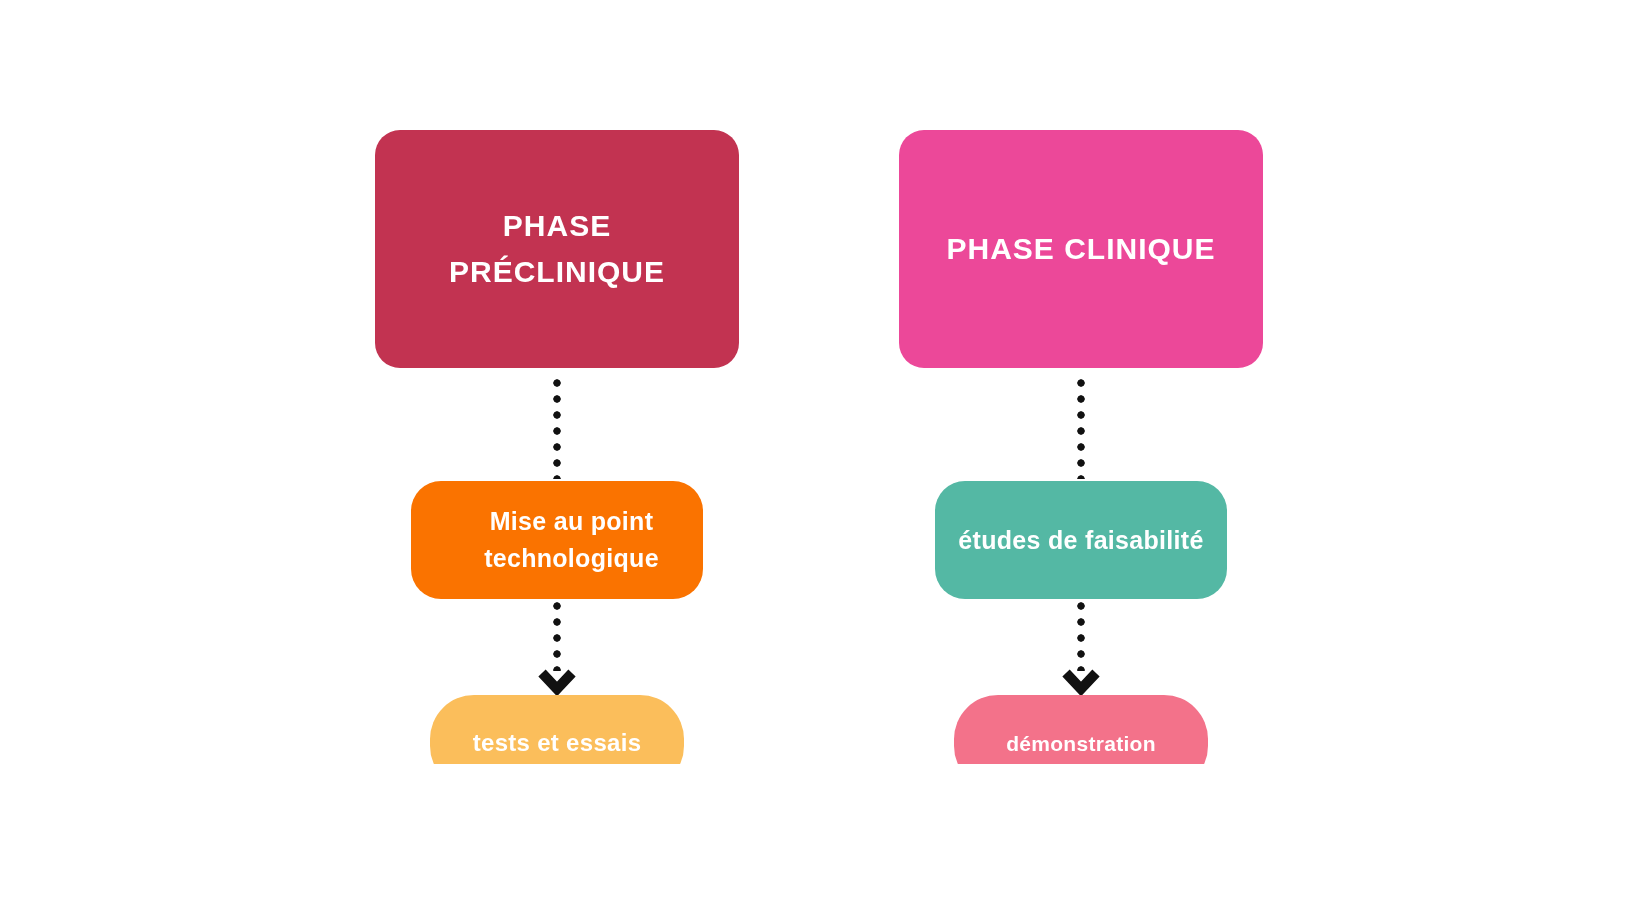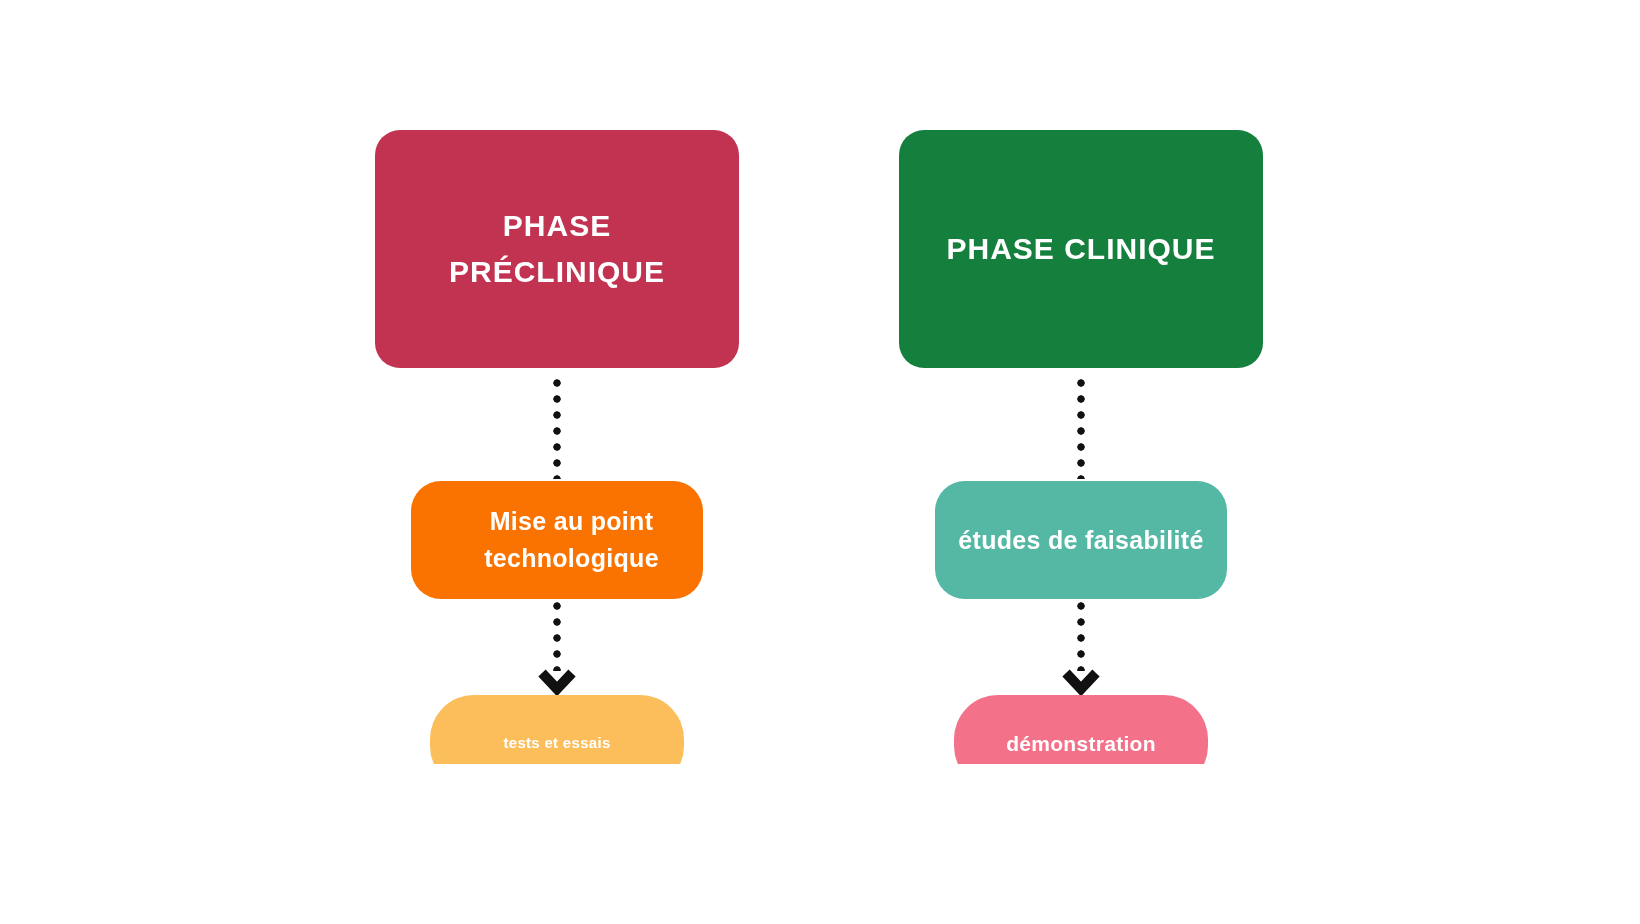--- a/index.html
+++ b/index.html
@@ -63,21 +63,21 @@
     letter-spacing: 0.3px;
     max-width: 270px;
   }
 
   .pill-box {
     width: 254px;
     height: 95px;
     border-radius: 44px;
   }
   .pill-label-left {
-    font-size: 15px;
+    font-size: 24px;
     line-height: 32px;
     letter-spacing: 0.3px;
     max-width: 220px;
   }
   .pill-label-right {
     font-size: 21px;
     line-height: 31px;
     letter-spacing: 0.3px;
     max-width: 215px;
   }
@@ -137,21 +137,21 @@
         <polyline points="5,4 20,20 35,4" fill="none" stroke-width="10" stroke="#111111"></polyline>
       </svg>
     </div>
 
     <div class="box pill-box" style="background-color: rgb(251, 190, 91);">
       <span class="box-label pill-label-left">tests et essais</span>
     </div>
   </section>
 
   <section class="column right">
-    <div class="box header-box" style="background-color: #15803d;">
+    <div class="box header-box" style="background-color: #ec4899;">
       <span class="box-label header-label">PHASE CLINIQUE</span>
     </div>
 
     <div class="connector plain">
       <div class="dots"></div>
     </div>
 
     <div class="box step-box" style="background-color: rgb(84, 184, 164);">
       <span class="box-label step-label">études de faisabilité</span>
     </div>

